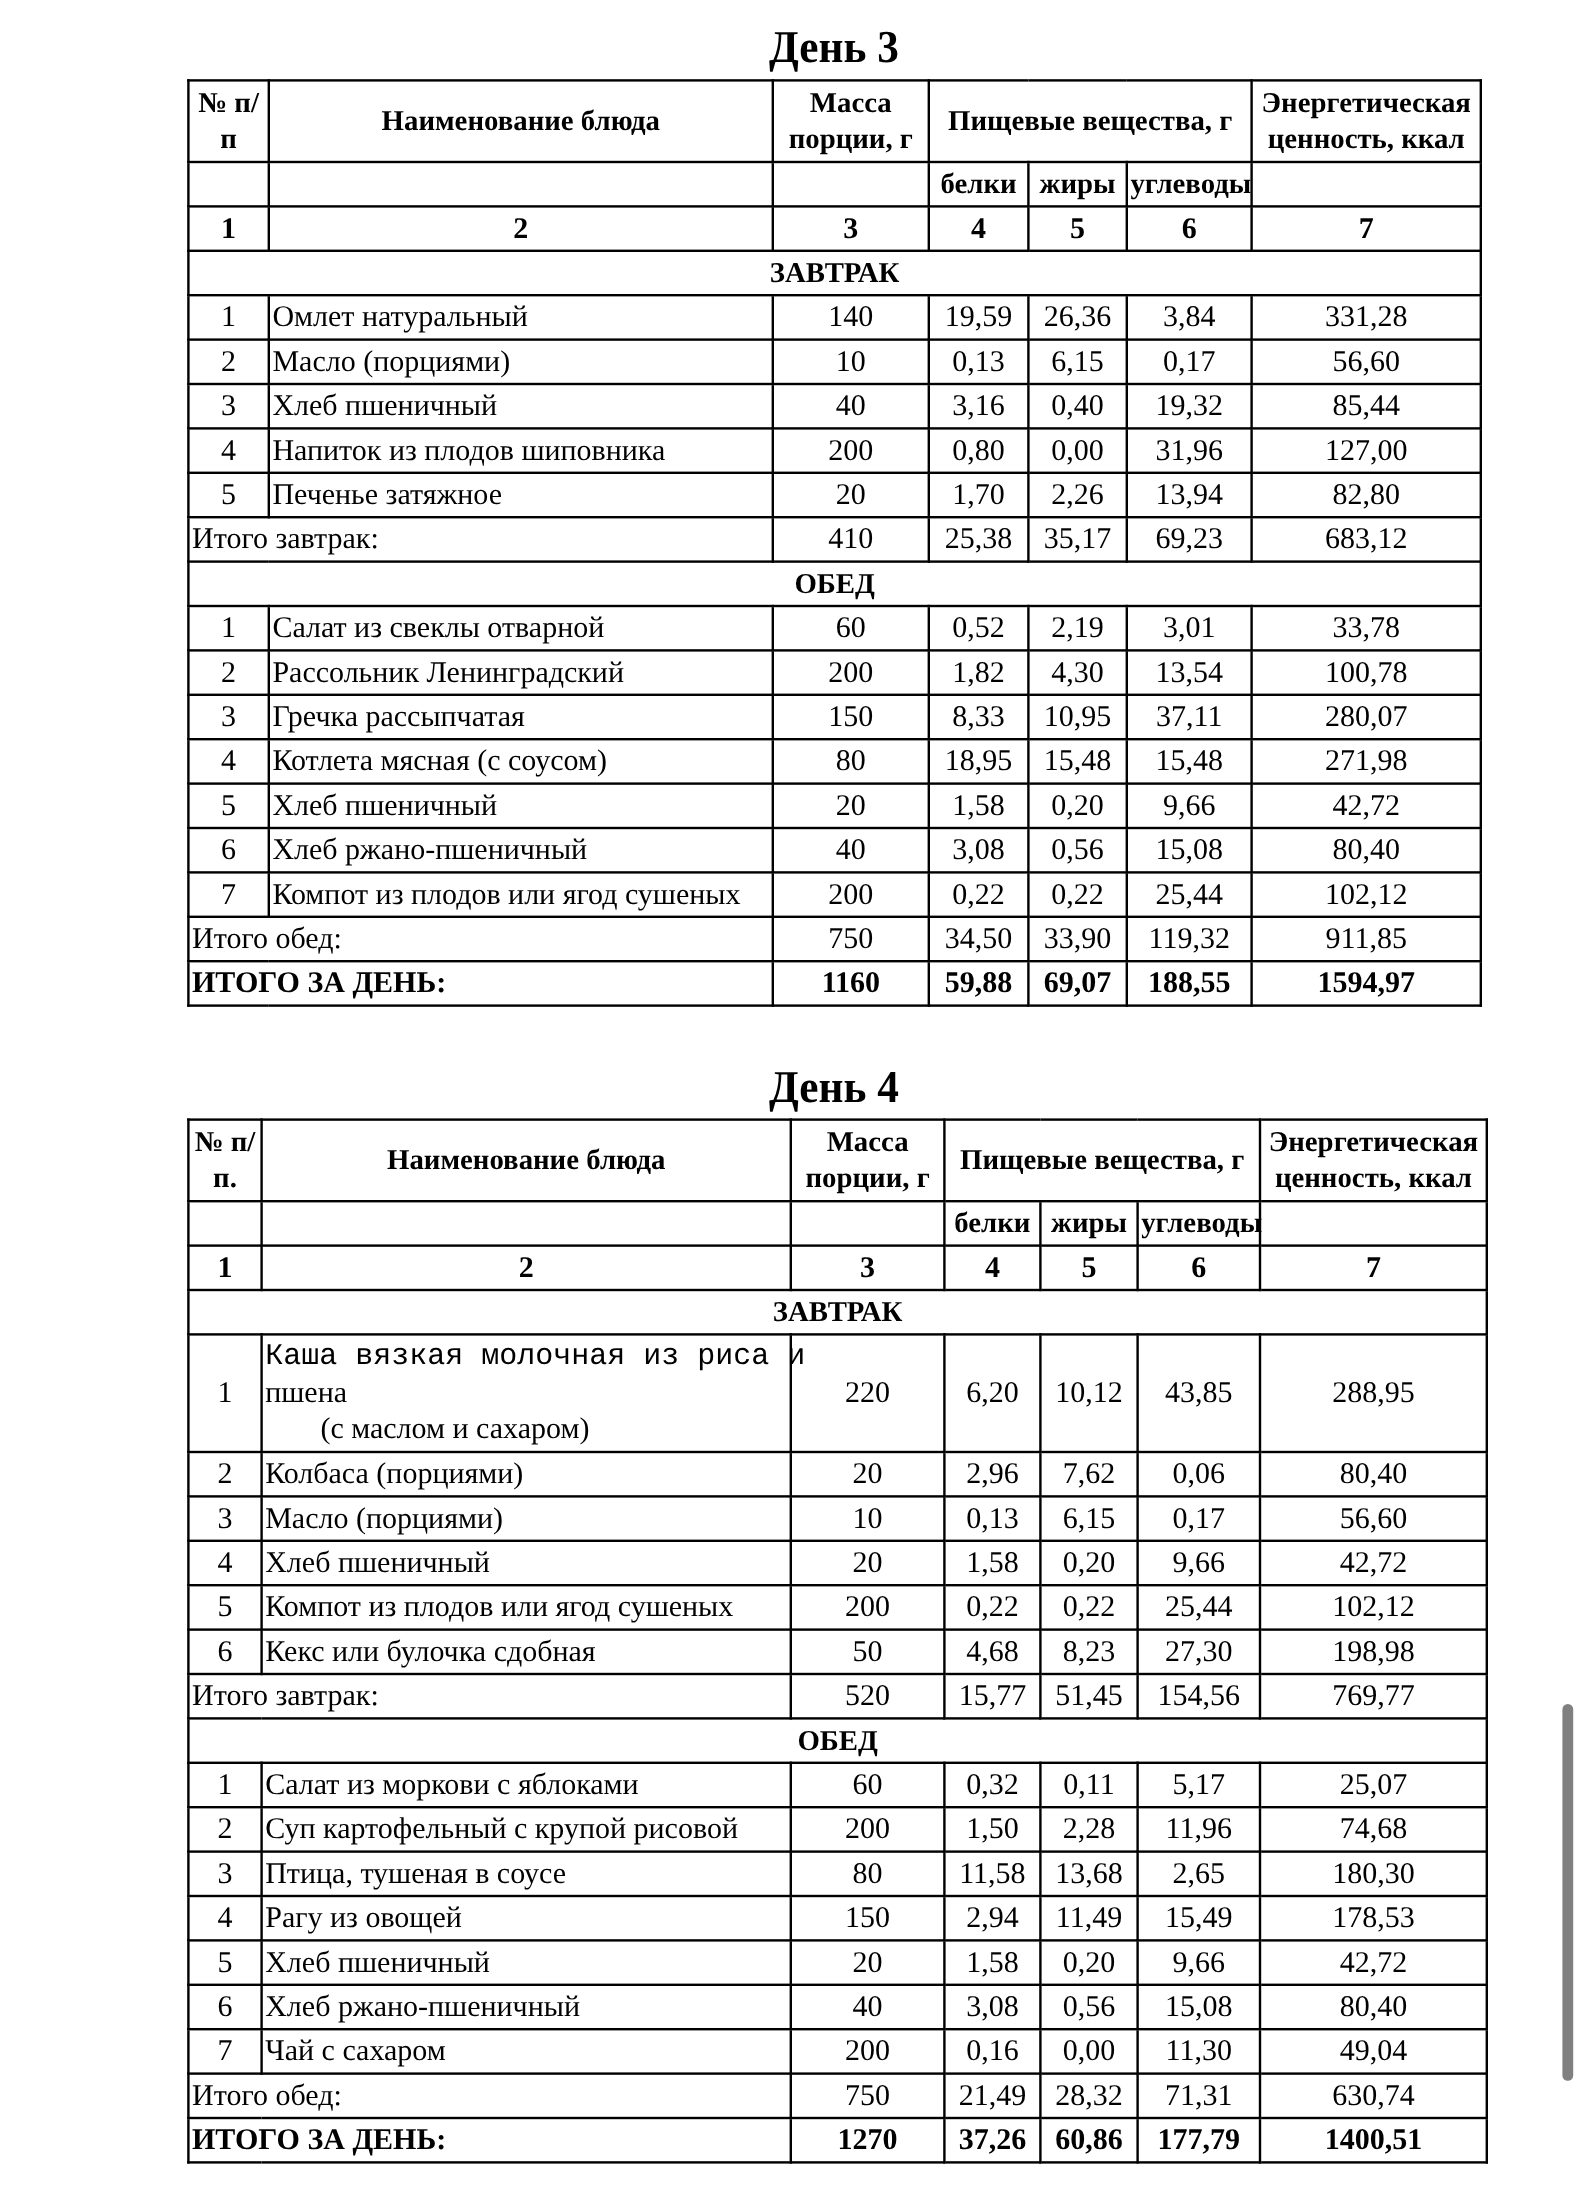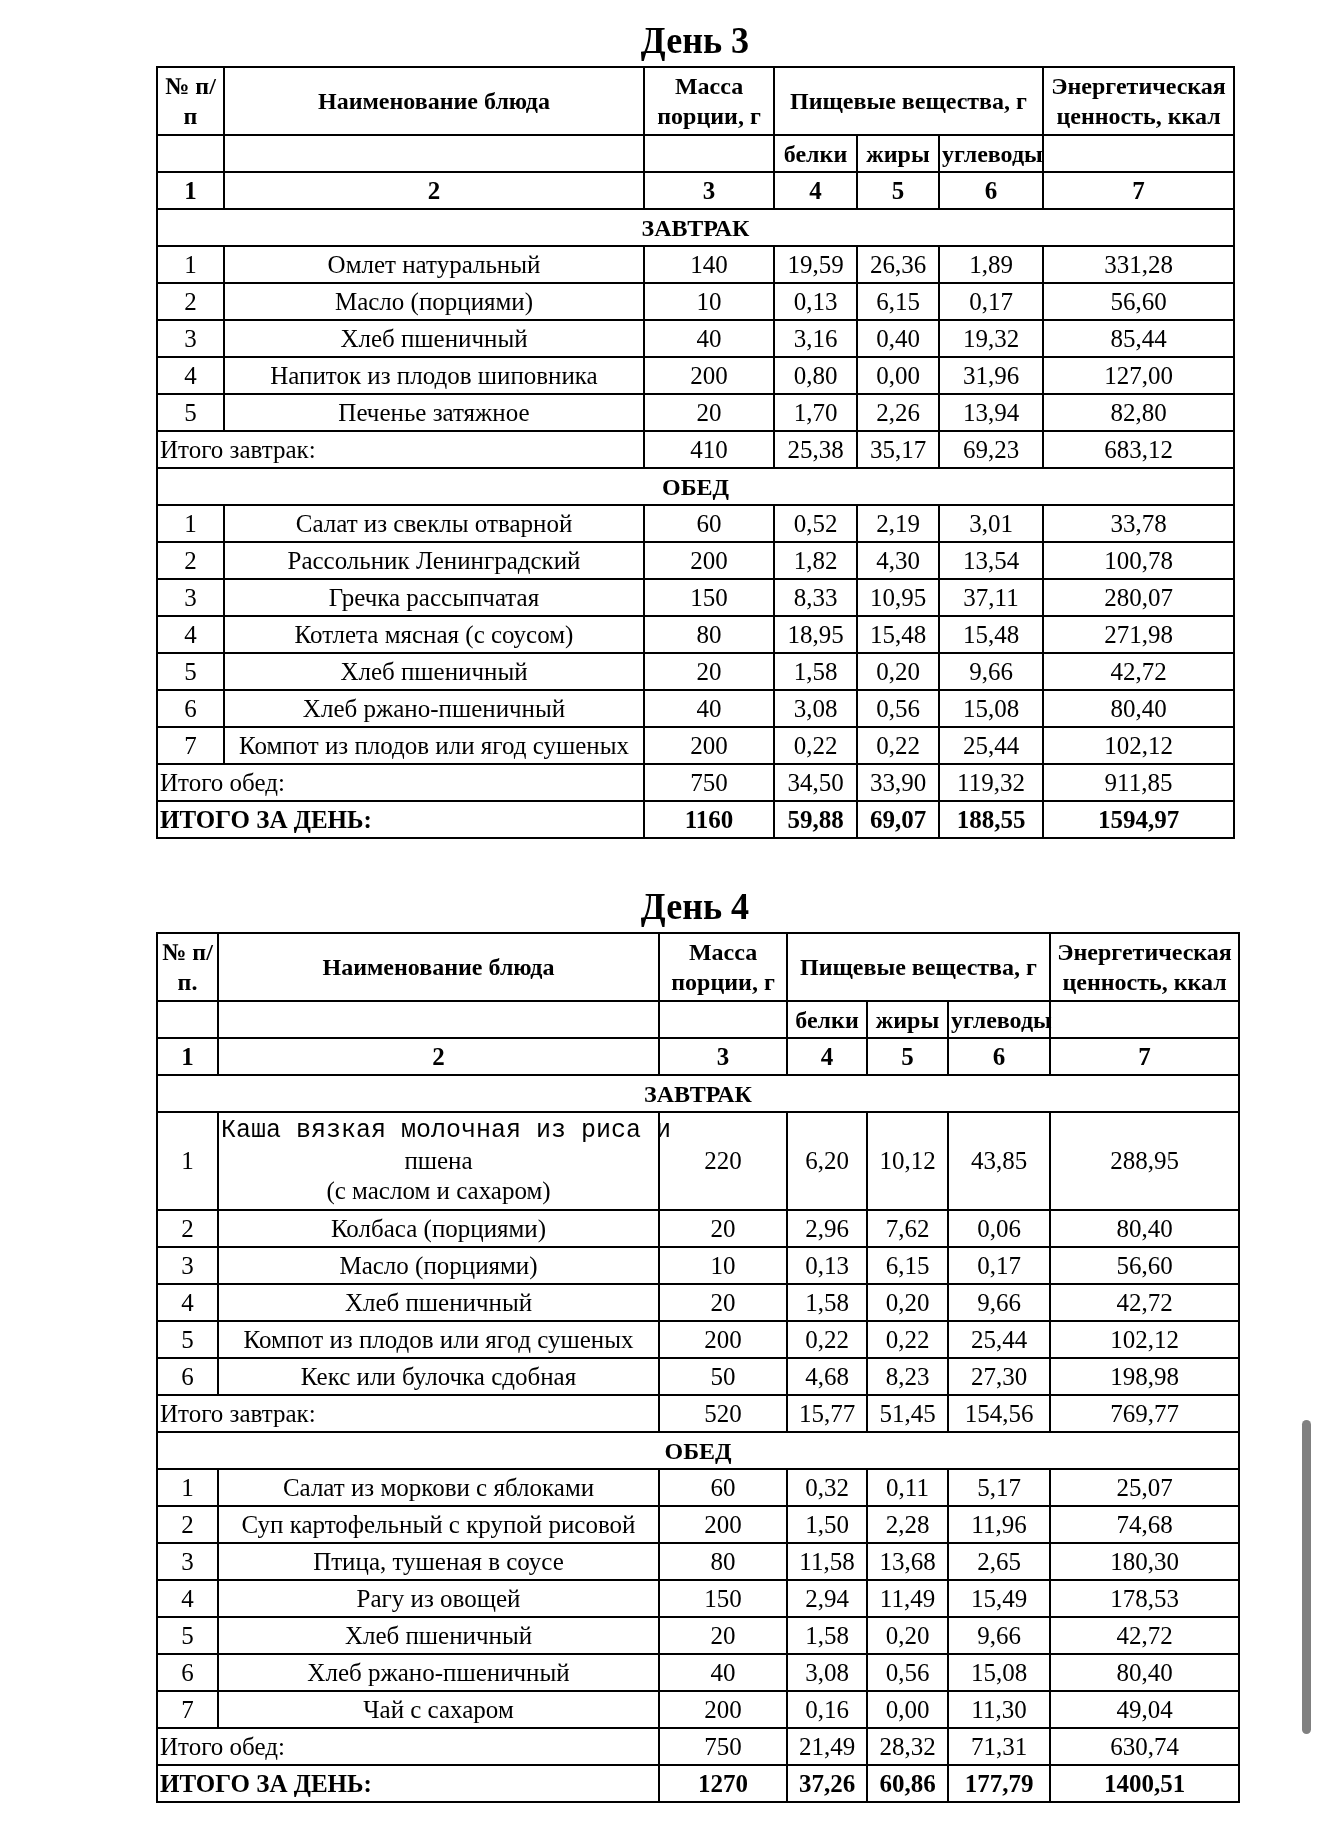--- a/index.html
+++ b/index.html
@@ -18,21 +18,21 @@
   }
   table.menu td, table.menu th {
     border: 2.5px solid #000; padding: 0 2px; overflow: visible; white-space: nowrap;
     line-height: 30px;
   }
   .hdr th { font-weight: bold; font-size: 24px; line-height: 30px; text-align: center; vertical-align: middle; }
   .sub th { font-weight: bold; font-size: 24px; text-align: center; }
   .numrow th { font-weight: bold; font-size: 25px; text-align: center; }
   .section td { font-weight: bold; text-align: center; font-size: 24px; }
   td.c { text-align: center; }
-  td.l { text-align: center; }
+  td.l { text-align: left; }
   tr.total td { text-align: center; }
   tr.total td.lbl { text-align: left; }
   tr.grand td { font-weight: bold; text-align: center; }
   tr.grand td.lbl { text-align: left; }
   .multi { white-space: normal !important; line-height: 30px; }
   .scrollbar {
     position: absolute; left: 1302px; top: 1420px; width: 9px; height: 314px;
     background: #808080; border-radius: 5px;
   }
 </style>
@@ -82,21 +82,21 @@
     <tbody id="t0-body">
       <tr class="section" style="height: 37px;">
         <td colspan="7">ЗАВТРАК</td>
       </tr>
       <tr style="height: 37px;">
         <td class="c">1</td>
         <td class="l">Омлет натуральный</td>
         <td class="c">140</td>
         <td class="c">19,59</td>
         <td class="c">26,36</td>
-        <td class="c">1,89</td>
+        <td class="c">3,84</td>
         <td class="c">331,28</td>
       </tr>
       <tr style="height: 37px;">
         <td class="c">2</td>
         <td class="l">Масло (порциями)</td>
         <td class="c">10</td>
         <td class="c">0,13</td>
         <td class="c">6,15</td>
         <td class="c">0,17</td>
         <td class="c">56,60</td>
@@ -263,21 +263,21 @@
   </tbody>
     <tbody id="t1-body">
       <tr class="section" style="height: 37px;">
         <td colspan="7">ЗАВТРАК</td>
       </tr>
       <tr style="height: 98px;">
         <td class="c">1</td>
         <td class="l multi">
           <div style="white-space: nowrap; font-family: Liberation Mono, monospace;">Каша вязкая молочная из риса и</div>
           <div style="white-space: nowrap;">пшена</div>
-          <div style="white-space: nowrap;">(с маслом и сахаром)</div>
+          <div style="white-space: nowrap; margin-left: 46px;">(с маслом и сахаром)</div>
         </td>
         <td class="c">220</td>
         <td class="c">6,20</td>
         <td class="c">10,12</td>
         <td class="c">43,85</td>
         <td class="c">288,95</td>
       </tr>
       <tr style="height: 37px;">
         <td class="c">2</td>
         <td class="l">Колбаса (порциями)</td>

